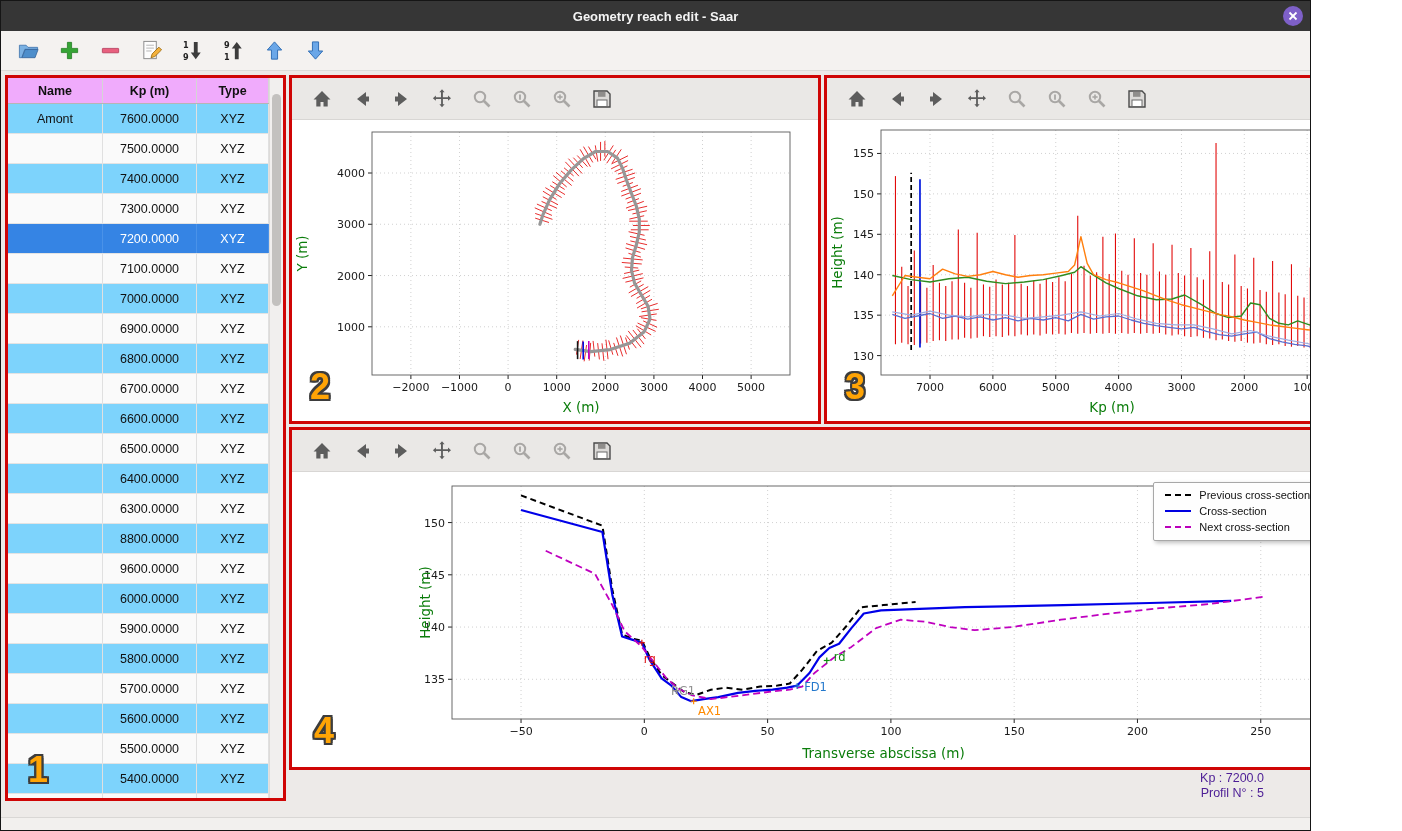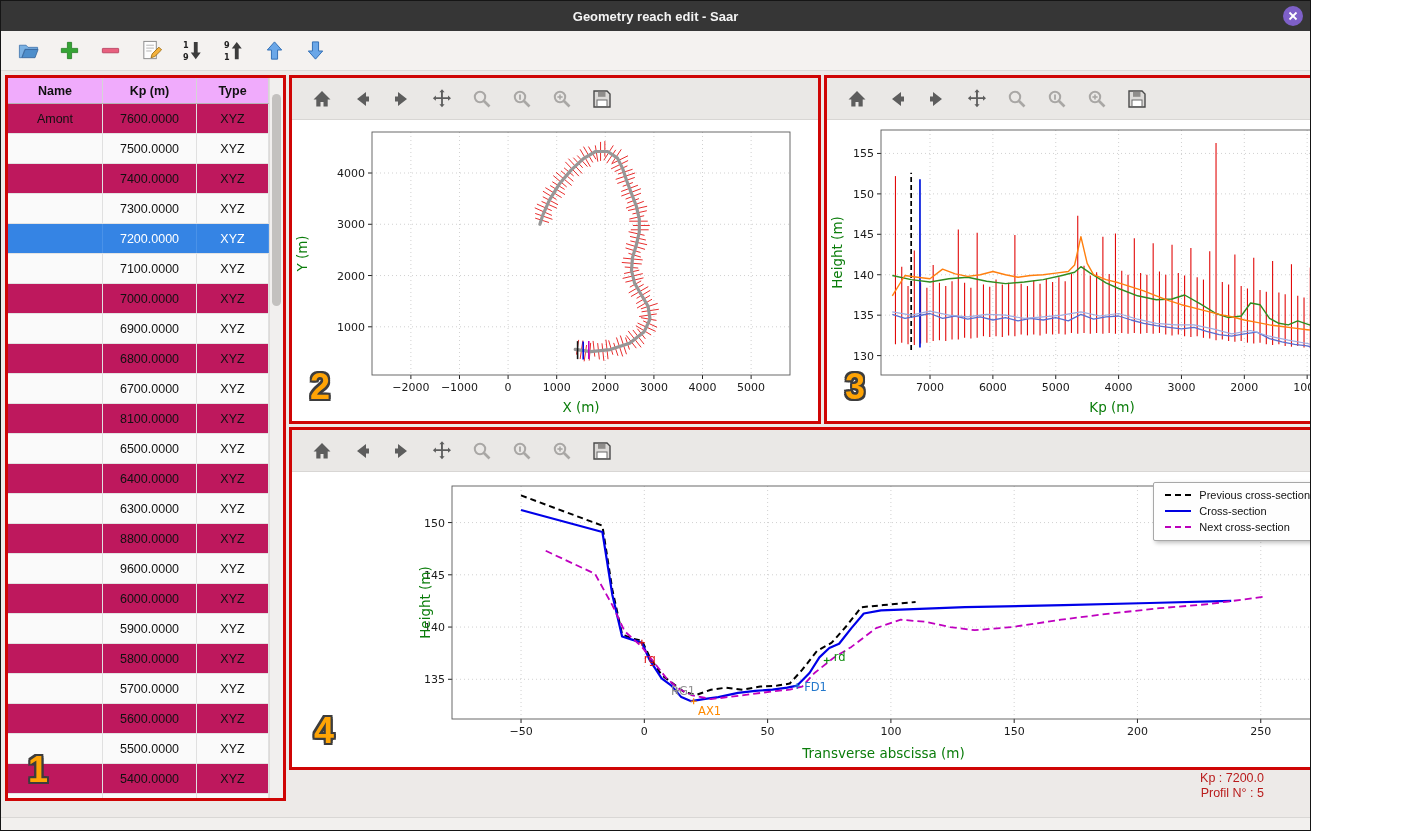--- a/index.html
+++ b/index.html
@@ -30,21 +30,21 @@
   #panel-plan   { left:288px; top:74px;  width:532px;  height:349px; background:#fbfaf9; }
   #panel-profile{ left:823px; top:74px;  width:538px;  height:349px; background:#fbfaf9; }
   #panel-cross  { left:288px; top:426px; width:1073px; height:343px; background:#fbfaf9; }
 
   
   .tbl { position:absolute; left:0; top:0; right:14px; bottom:0; overflow:hidden; background:#fff; }
   .tbl-head { display:grid; grid-template-columns:95px 94px 1fr; height:26px; background:#f0abfc;
               border-bottom:1px solid #b5b5b5; }
   .th { font-weight:bold; font-size:12.5px; display:flex; align-items:center; justify-content:center;
         border-right:1px solid #d5d5d5; color:#111; }
-  .tr { display:grid; grid-template-columns:95px 94px 1fr; height:30px; background:#be185d;
+  .tr { display:grid; grid-template-columns:95px 94px 1fr; height:30px; background:#7dd3fc;
         border-bottom:1px solid #e3e3e3; }
   .tr:nth-child(even) { background:#fafafa; }
   .td { font-size:12.5px; display:flex; align-items:center; justify-content:center;
         border-right:1px solid #e0e0e0; color:#111; }
   .tr.selected, .tr.selected:nth-child(even) { background:#3584e4; }
   .tr.selected .td { color:#fff; border-right-color:#4a92e8; }
   .tbl-scroll { position:absolute; right:0; top:0; bottom:0; width:14px; background:#f1efee;
                 border-left:1px solid #dddbd9; }
   .tbl-thumb { position:absolute; left:2px; right:2px; top:16px; height:212px; background:#c3c1bf;
                border-radius:5px; }
@@ -82,21 +82,21 @@
   .v-thumb { position:absolute; left:1px; right:1px; top:2px; height:38px; border-radius:5px; background:#7ea9da; }
   .nav-btn { position:absolute; left:1363px; width:29px; height:26px;
              background:linear-gradient(#fcfbfa,#e9e7e5); border:1px solid #b9b7b5; border-radius:4px;
              display:flex; align-items:center; justify-content:center; }
   #nav-up { top:707px; } #nav-down { top:737px; }
   .tri-up { width:0; height:0; border-left:5px solid transparent; border-right:5px solid transparent;
             border-bottom:7px solid #1c1c1c; }
   .tri-down { width:0; height:0; border-left:5px solid transparent; border-right:5px solid transparent;
               border-top:7px solid #1c1c1c; }
 
-  .kp-info { position:absolute; top:770px; right:46px; text-align:right; font-size:12.5px; color:#b91c1c;
+  .kp-info { position:absolute; top:770px; right:46px; text-align:right; font-size:12.5px; color:#4c1d95;
              line-height:15px; }
   .statusbar { position:absolute; bottom:0; left:0; right:0; height:13px; background:#f2f0ee;
                border-top:1px solid #d9d7d5; }
 </style>
 </head>
 <body>
 
 <div class="window">
 
   <div class="titlebar">
@@ -214,21 +214,21 @@
             <div class="td">6800.0000</div>
             <div class="td">XYZ</div>
           </div>
           <div class="tr">
             <div class="td"></div>
             <div class="td">6700.0000</div>
             <div class="td">XYZ</div>
           </div>
           <div class="tr">
             <div class="td"></div>
-            <div class="td">8100.0000</div>
+            <div class="td">6600.0000</div>
             <div class="td">XYZ</div>
           </div>
           <div class="tr">
             <div class="td"></div>
             <div class="td">6500.0000</div>
             <div class="td">XYZ</div>
           </div>
           <div class="tr">
             <div class="td"></div>
             <div class="td">6400.0000</div>

